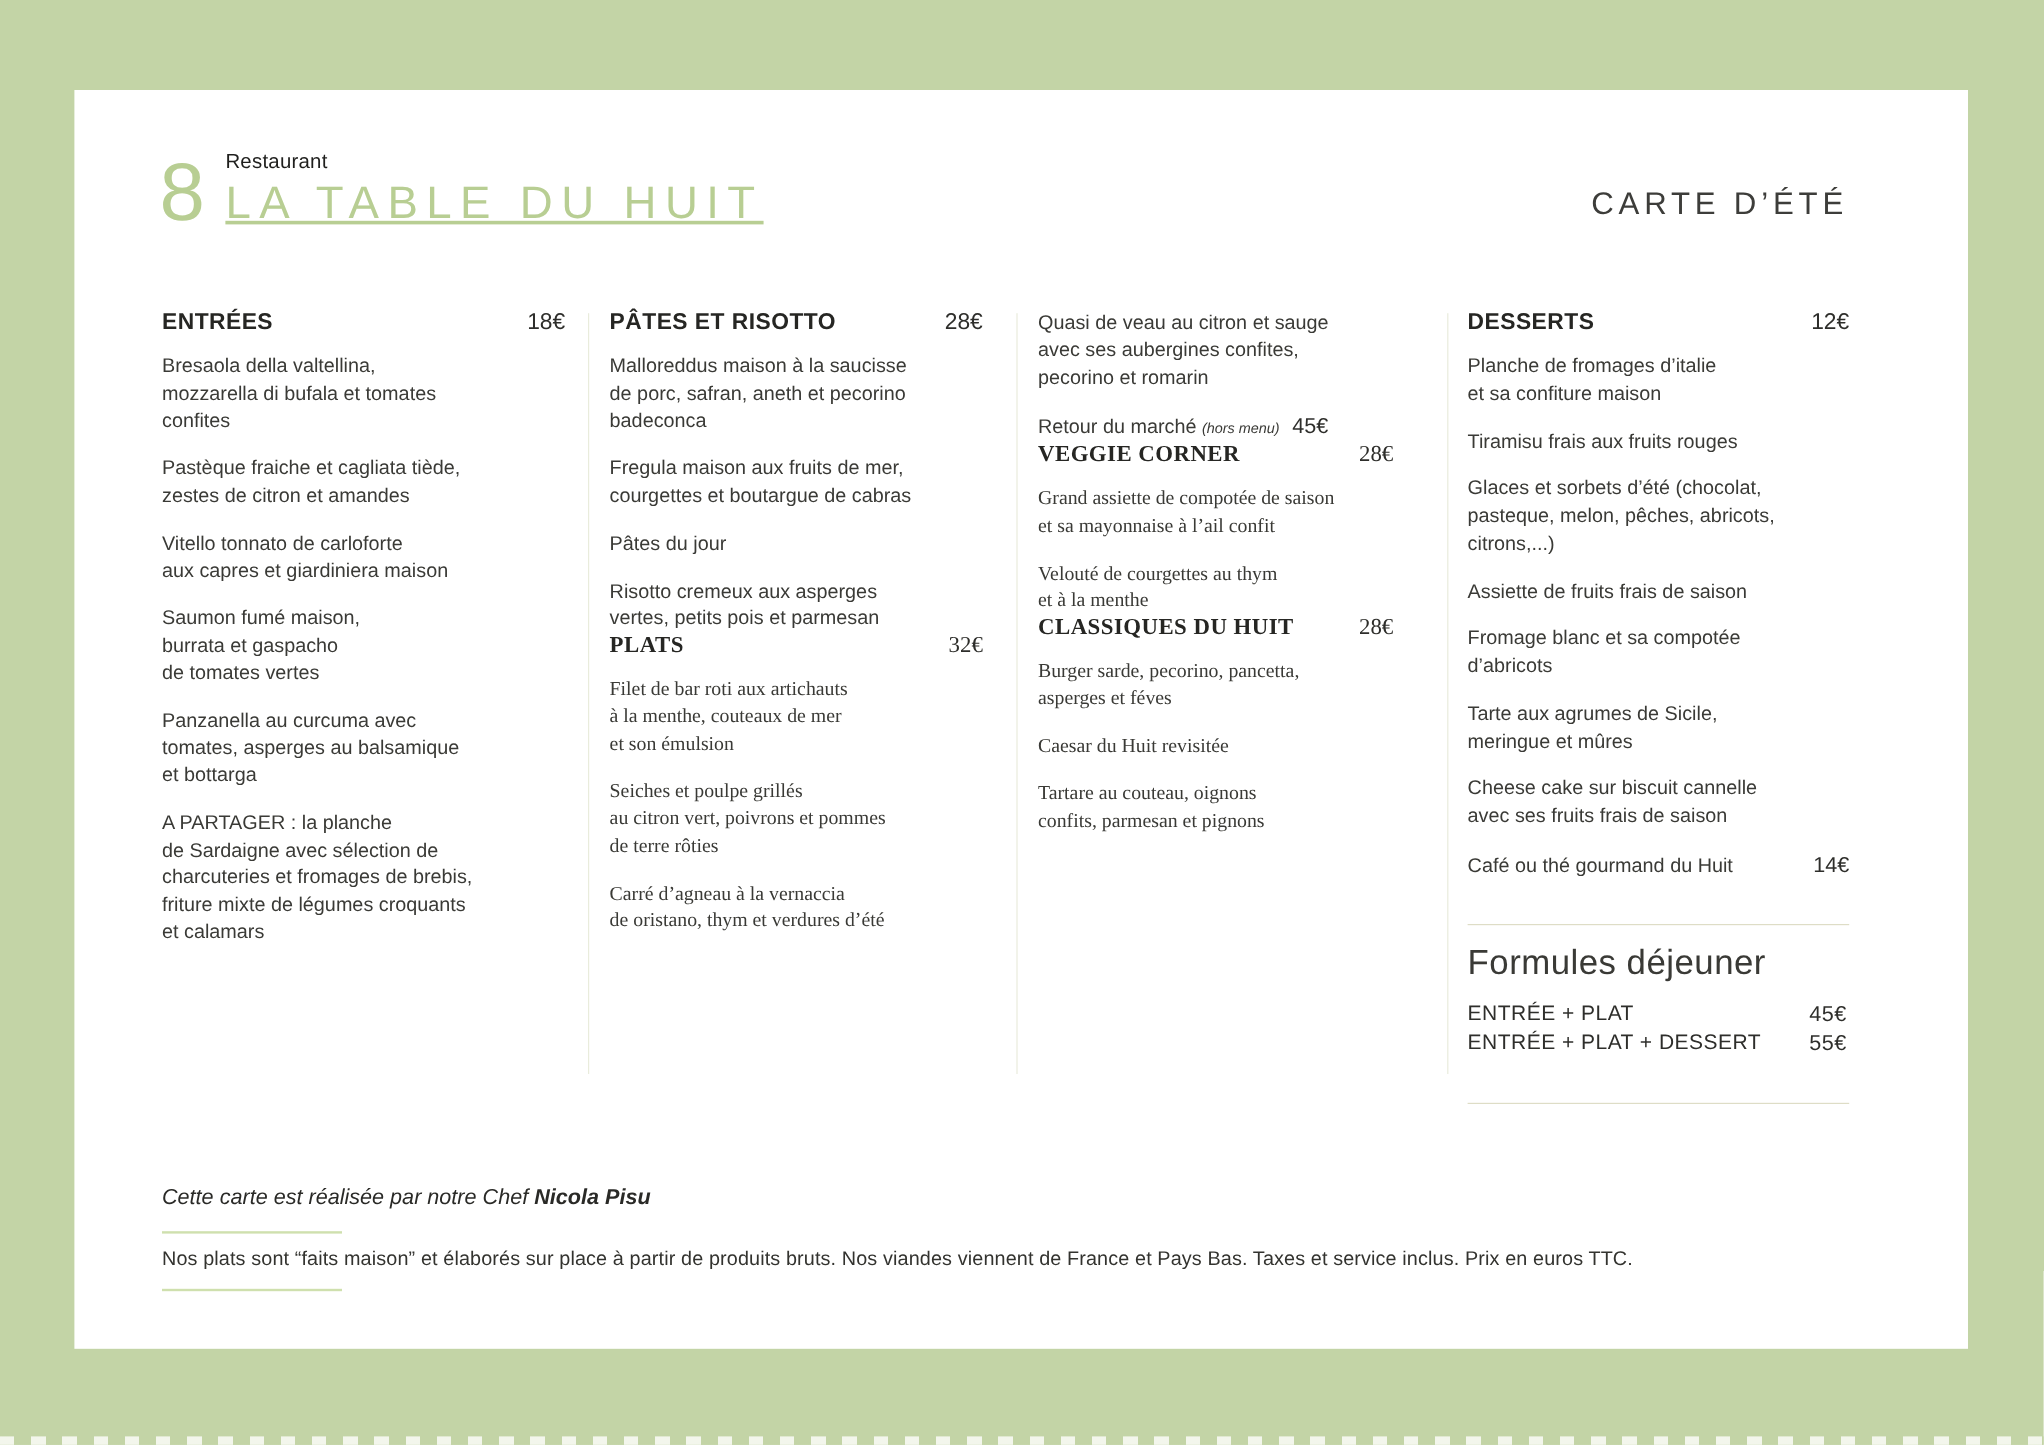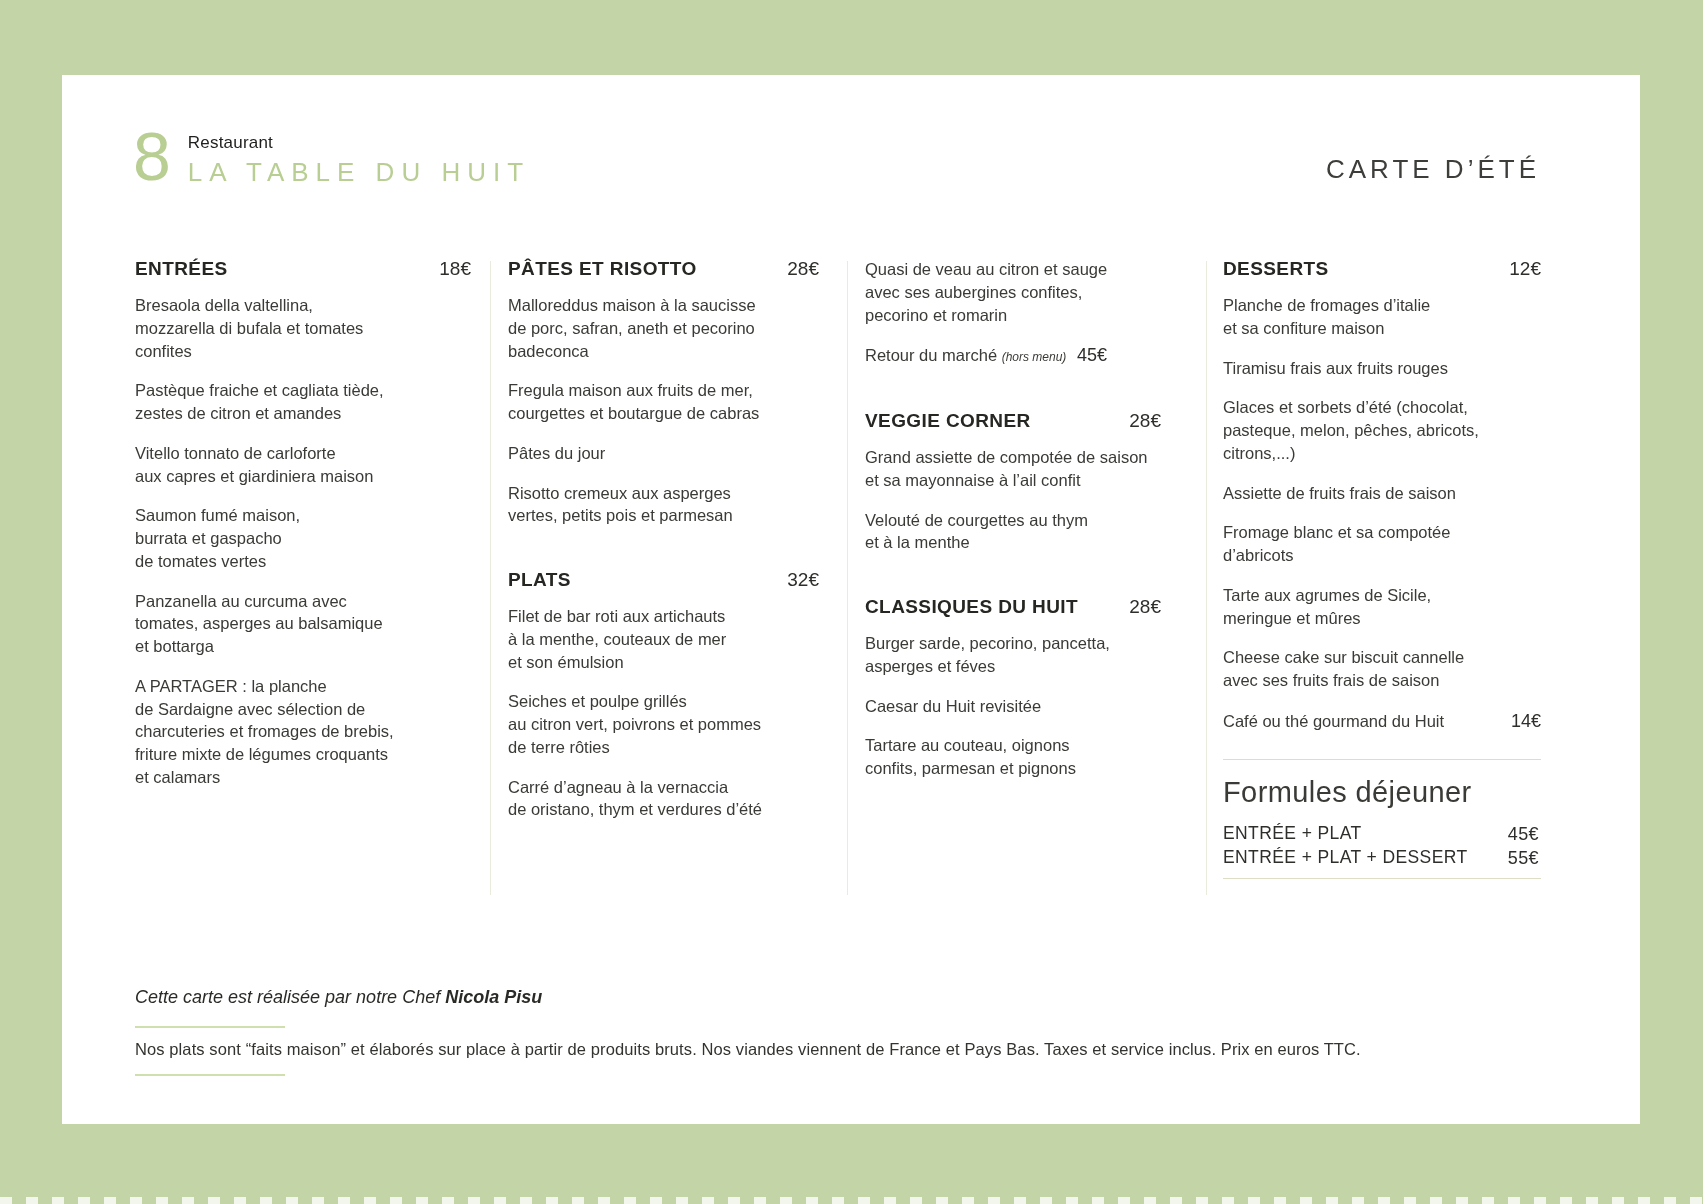--- a/index.html
+++ b/index.html
@@ -21,42 +21,42 @@
     color:var(--text-dark);
   }
   .card{
     position:absolute;left:62px;top:75px;width:1578px;height:1049px;
     background:var(--card-white);
   }
   
   .brand{position:absolute;left:71px;top:50px;display:flex;align-items:flex-end;gap:17px;}
   .logo-8{font-size:68px;line-height:.92;font-weight:300;color:var(--accent-green);}
   .brand-label{font-size:17px;color:#1f1f1d;letter-spacing:.2px;}
-  .brand-name{font-size:26px;color:var(--accent-green);letter-spacing:7px;margin-top:4px;white-space:nowrap;}
+  .brand-name{font-size:38px;color:var(--accent-green);letter-spacing:7px;margin-top:4px;white-space:nowrap;text-decoration:underline;}
   .carte-title{position:absolute;top:79px;right:100px;font-size:26px;letter-spacing:4px;color:#3d3d3a;font-weight:400;}
   
   .col{position:absolute;top:183px;}
   .col1{left:73px;width:336px;}
   .col2{left:446px;width:311px;}
   .col3{left:803px;width:296px;}
   .col4{left:1161px;width:318px;}
   .divider{position:absolute;top:186px;width:1px;height:634px;background:var(--divider-pale);}
   .d1{left:428px;} .d2{left:785px;} .d3{left:1144px;}
-  section + section{margin-top:42px;}
+  section + section{font-family:Liberation Serif, serif;}
   .sec-head{display:flex;justify-content:space-between;align-items:center;margin-bottom:14px;}
   .sec-title{font-size:19px;font-weight:bold;letter-spacing:.4px;color:var(--heading-dark);}
   .sec-price{font-size:19px;color:#2e2e2b;}
   .item{font-size:16.5px;line-height:1.38;color:var(--text-dark);margin-bottom:17px;}
   .item:last-child{margin-bottom:0;}
   .item > span{white-space:pre-line;}
   .note-it{font-style:italic;font-size:12px;}
   .inline-price{font-size:18px;margin-left:6px;white-space:nowrap;color:#2e2e2b;}
   .row-price{display:flex;justify-content:space-between;align-items:baseline;}
   
-  .formules{margin-top:25px;border-top:1px solid var(--rule-khaki);border-bottom:1px solid var(--rule-khaki);padding:16px 2px 8px 0;}
+  .formules{margin-top:36px;border-top:1px solid var(--rule-khaki);border-bottom:1px solid var(--rule-khaki);padding:16px 2px 38px 0;}
   .formules-title{font-size:29px;font-weight:400;color:#3a3a36;letter-spacing:.4px;margin-bottom:13px;}
   .formule-row{display:flex;justify-content:space-between;align-items:center;font-size:17.5px;letter-spacing:.4px;color:#2e2e2b;line-height:1.35;}
   .formule-price{font-size:18px;}
   
   .footer{position:absolute;left:73px;top:912px;width:1432px;}
   .chef-line{font-size:18px;font-style:italic;color:#2a2a27;}
   .chef-name{font-weight:bold;}
   .hrule{width:150px;height:2px;background:var(--rule-green);}
   .r1{margin:18px 0 12px;}
   .r2{margin-top:15px;}

